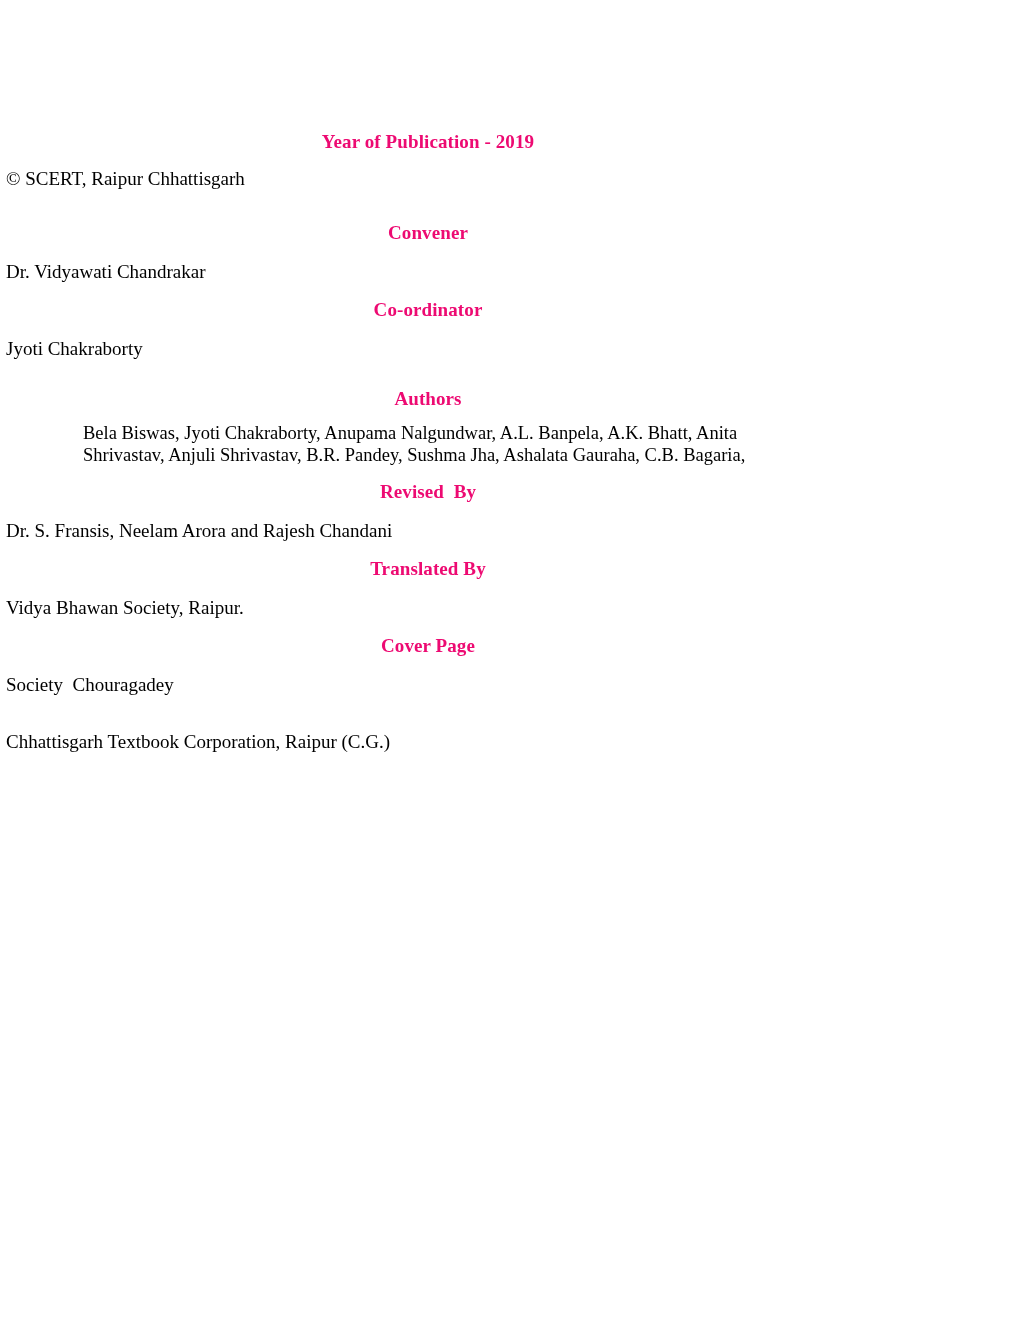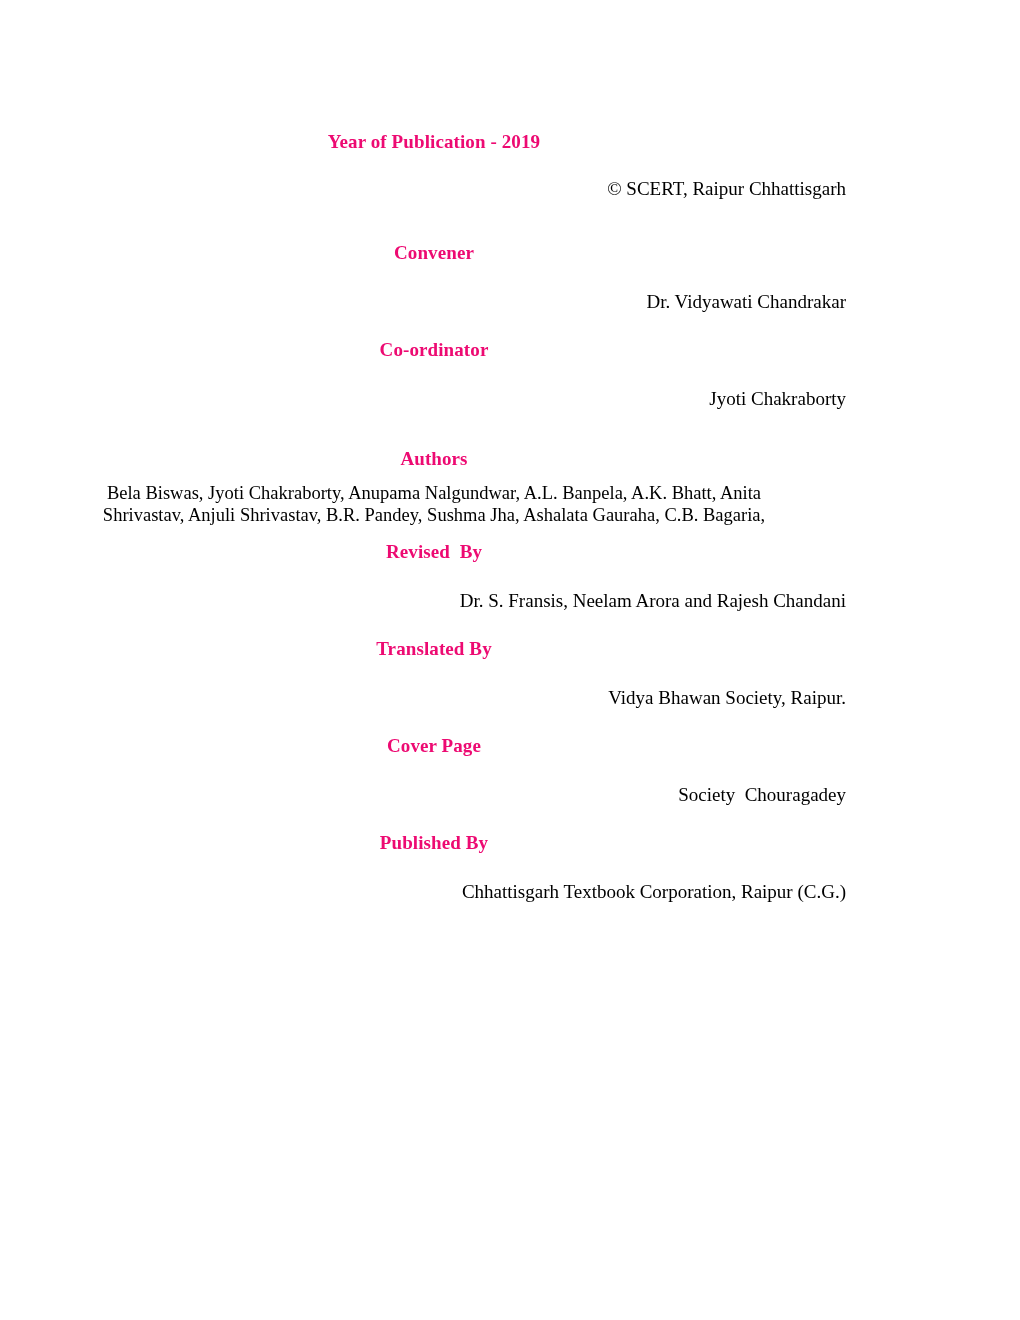--- a/index.html
+++ b/index.html
@@ -16,43 +16,43 @@
   }
   .page {
     position: relative;
     width: 1020px;
     height: 1320px;
     background: #ffffff;
     box-sizing: border-box;
   }
   .content {
     position: absolute;
-    left: 6px;
+    left: 0;
     top: 132px;
     width: 856px;
     text-align: center;
   }
   .heading {
     color: #ED0A72;
     font-weight: bold;
     font-size: 19px;
     line-height: 20px;
     letter-spacing: 0.1px;
     margin: 0;
     padding: 0;
     text-align: center;
     white-space: pre;
   }
   .body-line {
     color: #000000;
     font-size: 19px;
     line-height: 20px;
-    margin: 16px;
+    margin: 6px;
     padding: 0;
-    text-align: right;
+    text-align: left;
     white-space: pre;
   }
   
   .blk { margin: 0; padding: 0; }
   .sp-a { height: 14px; }
   .sp-b { height: 13px; }
   .sp-c { height: 12px; }
   .sp-e { height: 16px; }
   .sp-f { height: 11px; }
 
@@ -60,21 +60,21 @@
     width: 690px;
     margin: 0 auto;
     text-align: center;
     font-size: 18.5px;
     line-height: 21.5px;
     color: #000000;
   }
   .authors-block .aline {
     display: block;
     white-space: nowrap;
-    text-align: center;
+    text-align: left;
   }
 </style>
 </head>
 <body>
 
 <div class="page">
   <div class="content">
 
     <div class="blk">
       <div class="heading">Year of Publication - 2019</div>
@@ -129,21 +129,20 @@
     <div class="sp-c"></div>
 
     <div class="blk">
       <div class="heading">Cover Page</div>
       <div class="sp-b"></div>
       <div class="body-line">Society  Chouragadey</div>
     </div>
     <div class="sp-c"></div>
 
     <div class="blk">
-      <div class="heading">Published By</div>
       <div class="sp-b"></div>
       <div class="body-line">Chhattisgarh Textbook Corporation, Raipur (C.G.)</div>
     </div>
     <div class="sp-c"></div>
 
 
   </div>
 </div>
 
 </body></html>

